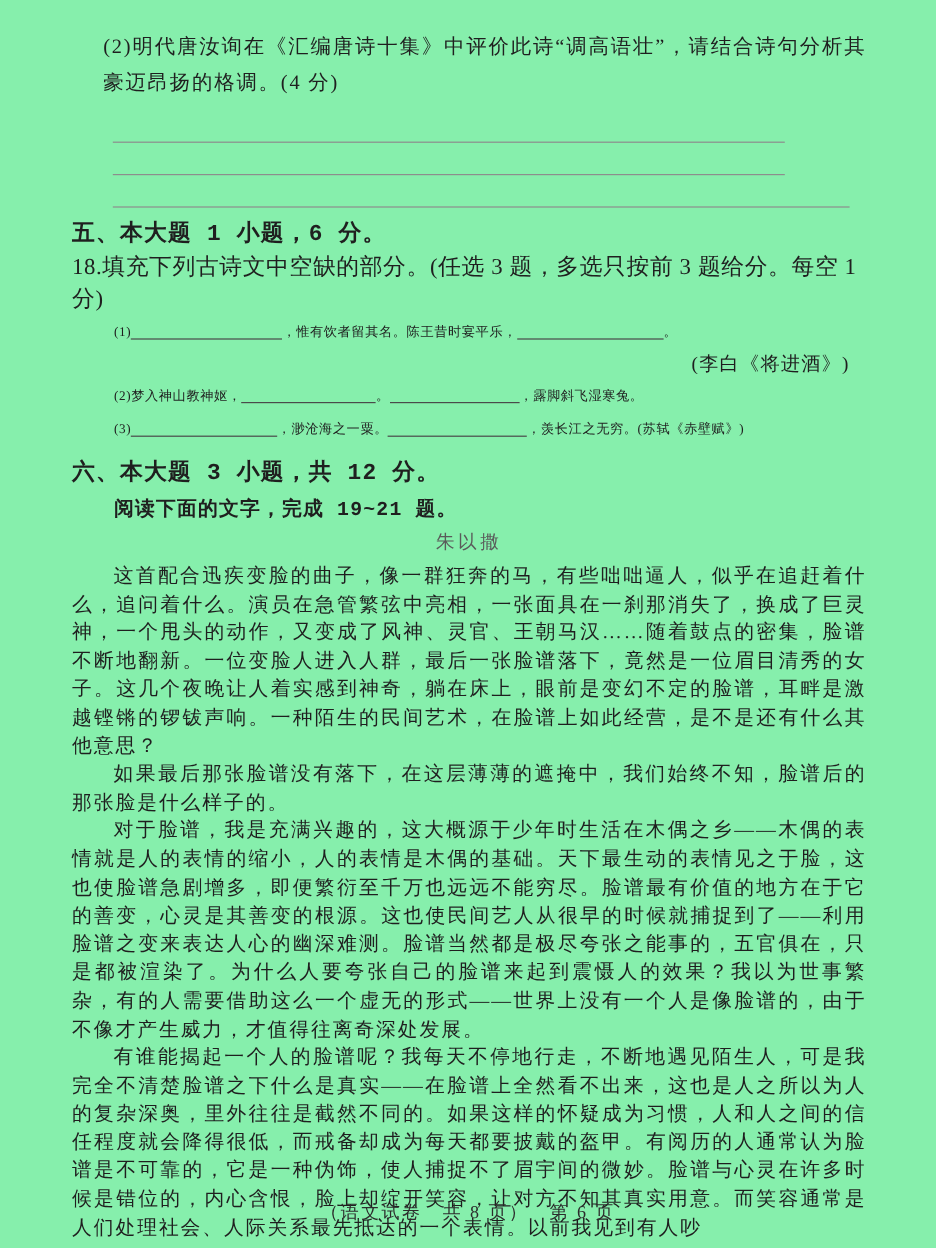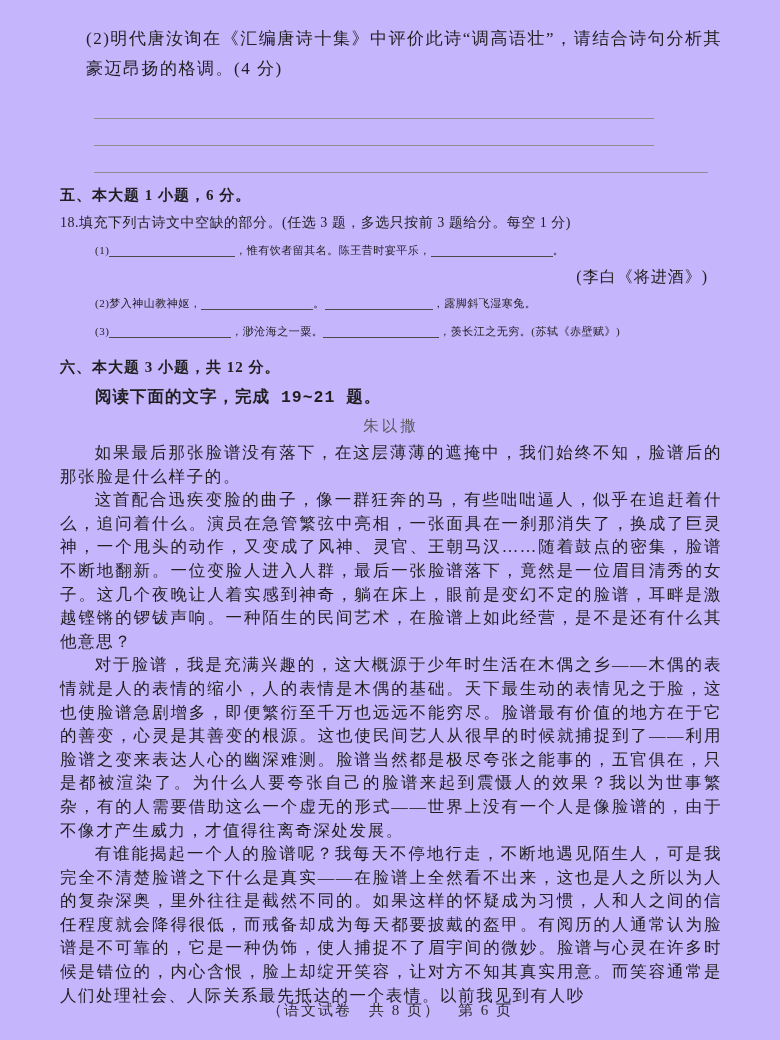--- a/index.html
+++ b/index.html
@@ -6,36 +6,36 @@
   body {
     width:780px; height:1040px;
     background:#f6f6f4;
     font-family:"Liberation Serif","DejaVu Serif",serif;
     color:#1f1f1f;
   }
   .page {
     position:relative; box-sizing:border-box;
     width:780px; height:1040px;
     padding:24px 58px 0 60px;
-    background:#c4b5fd;
+    background:#86efac;
     overflow:hidden;
   }
   .q2-block {
     margin-left:26px;
     font-size:17px; line-height:30px;
     text-align:justify; letter-spacing:1.5px;
   }
   .answer-lines { margin:8px 0 2px 34px; }
   .answer-line { height:26px; border-bottom:1.5px solid #8d8d8d; }
   .sec-heading {
-    font-family:Liberation Serif, serif;
-    font-weight:bold; font-size:15px; line-height:27px;
+    font-family:Liberation Mono, monospace;
+    font-weight:bold; font-size:19px; line-height:27px;
     margin-top:9px; letter-spacing:1px;
   }
-  .stem { font-size:14px; line-height:27px; letter-spacing:0.5px; }
+  .stem { font-size:19px; line-height:27px; letter-spacing:0.5px; }
   .fill-line {
     padding-left:35px; font-size:11px; line-height:28px;
     letter-spacing:0.5px; white-space:nowrap;
   }
   .blank {
     display:inline-block; border-bottom:1px solid #4a4a4a;
     height:16px; vertical-align:-3px;
   }
   .attr-line {
     text-align:right; padding-right:14px;
@@ -98,21 +98,21 @@
 
 
   <div class="sec-heading">六、本大题 3 小题，共 12 分。</div>
 
   <div class="reading-instr">阅读下面的文字，完成 19~21 题。</div>
 
 
   <div class="essay-author">朱以撒</div>
 
   <div class="essay">
+    <p>这首配合迅疾变脸的曲子，像一群狂奔的马，有些咄咄逼人，似乎在追赶着什么，追问着什么。演员在急管繁弦中亮相，一张面具在一刹那消失了，换成了巨灵神，一个甩头的动作，又变成了风神、灵官、王朝马汉……随着鼓点的密集，脸谱不断地翻新。一位变脸人进入人群，最后一张脸谱落下，竟然是一位眉目清秀的女子。这几个夜晚让人着实感到神奇，躺在床上，眼前是变幻不定的脸谱，耳畔是激越铿锵的锣钹声响。一种陌生的民间艺术，在脸谱上如此经营，是不是还有什么其他意思？</p>
     <p>如果最后那张脸谱没有落下，在这层薄薄的遮掩中，我们始终不知，脸谱后的那张脸是什么样子的。</p>
-    <p>这首配合迅疾变脸的曲子，像一群狂奔的马，有些咄咄逼人，似乎在追赶着什么，追问着什么。演员在急管繁弦中亮相，一张面具在一刹那消失了，换成了巨灵神，一个甩头的动作，又变成了风神、灵官、王朝马汉……随着鼓点的密集，脸谱不断地翻新。一位变脸人进入人群，最后一张脸谱落下，竟然是一位眉目清秀的女子。这几个夜晚让人着实感到神奇，躺在床上，眼前是变幻不定的脸谱，耳畔是激越铿锵的锣钹声响。一种陌生的民间艺术，在脸谱上如此经营，是不是还有什么其他意思？</p>
     <p>对于脸谱，我是充满兴趣的，这大概源于少年时生活在木偶之乡——木偶的表情就是人的表情的缩小，人的表情是木偶的基础。天下最生动的表情见之于脸，这也使脸谱急剧增多，即便繁衍至千万也远远不能穷尽。脸谱最有价值的地方在于它的善变，心灵是其善变的根源。这也使民间艺人从很早的时候就捕捉到了——利用脸谱之变来表达人心的幽深难测。脸谱当然都是极尽夸张之能事的，五官俱在，只是都被渲染了。为什么人要夸张自己的脸谱来起到震慑人的效果？我以为世事繁杂，有的人需要借助这么一个虚无的形式——世界上没有一个人是像脸谱的，由于不像才产生威力，才值得往离奇深处发展。</p>
     <p>有谁能揭起一个人的脸谱呢？我每天不停地行走，不断地遇见陌生人，可是我完全不清楚脸谱之下什么是真实——在脸谱上全然看不出来，这也是人之所以为人的复杂深奥，里外往往是截然不同的。如果这样的怀疑成为习惯，人和人之间的信任程度就会降得很低，而戒备却成为每天都要披戴的盔甲。有阅历的人通常认为脸谱是不可靠的，它是一种伪饰，使人捕捉不了眉宇间的微妙。脸谱与心灵在许多时候是错位的，内心含恨，脸上却绽开笑容，让对方不知其真实用意。而笑容通常是人们处理社会、人际关系最先抵达的一个表情。以前我见到有人吵</p>
   </div>
 
   <div class="page-footer">（语文试卷　共 8 页）　第 6 页</div>
 
 </div>
 
 </body></html>

